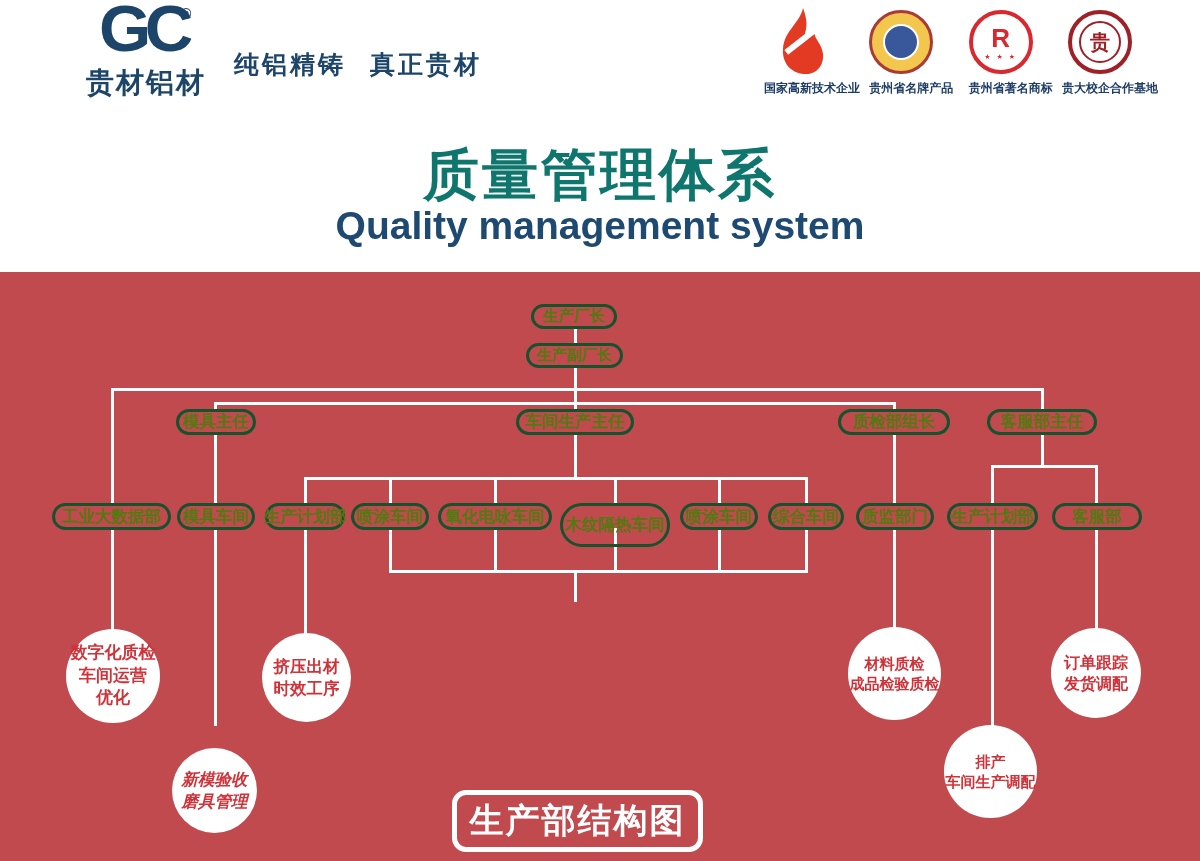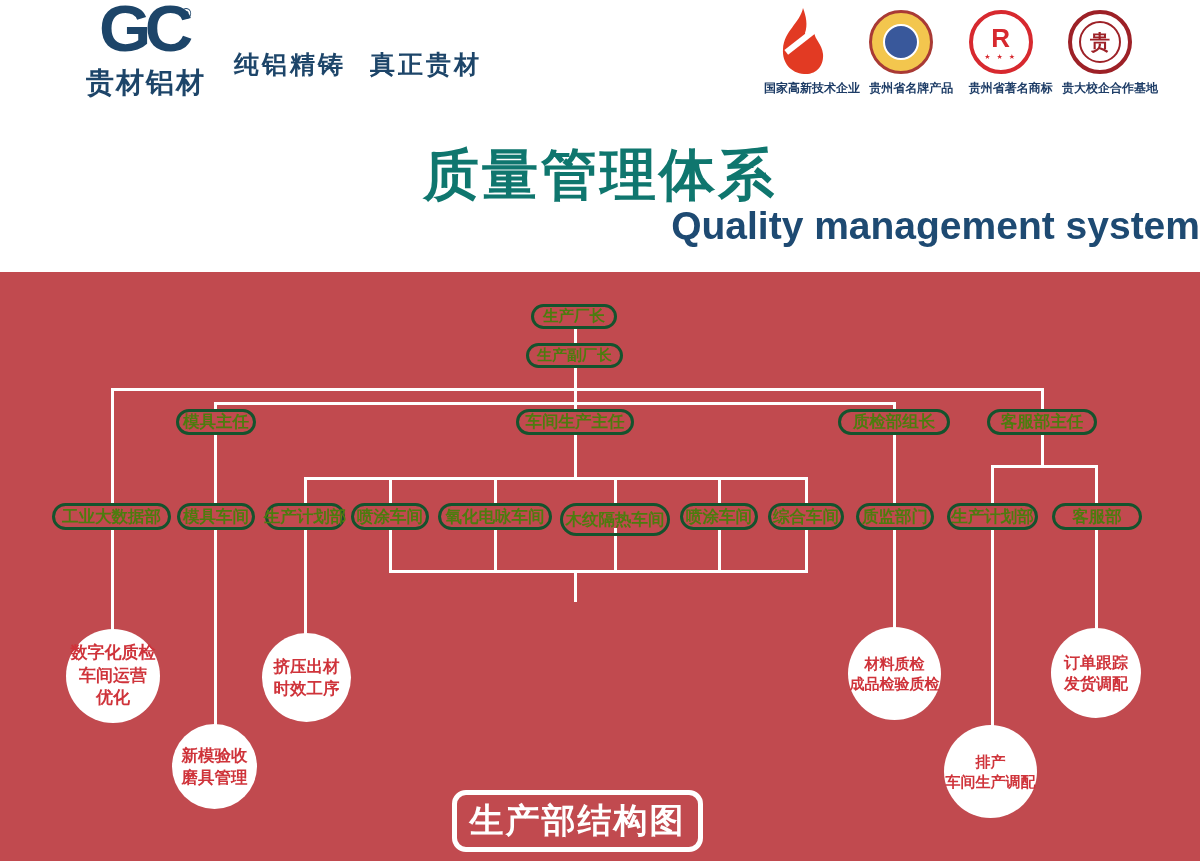--- a/index.html
+++ b/index.html
@@ -24,21 +24,21 @@
   .seal2-inner{width:32px;height:32px;border-radius:50%;background:#39589b;border:2px solid #ffffff;}
   .seal3{width:64px;height:64px;border:4px solid #d7292f;background:#fff;flex-direction:column;}
   .seal3-r{color:#d7292f;font-size:26px;font-weight:bold;line-height:1;}
   .seal3-stars{color:#d7292f;font-size:7px;letter-spacing:2px;line-height:1;margin-top:2px;}
   .seal4{width:64px;height:64px;border:4px solid #9d2127;background:#fff;}
   .seal4-inner{width:38px;height:38px;border:2px solid #9d2127;border-radius:50%;display:flex;
                align-items:center;justify-content:center;color:#9d2127;font-size:20px;font-weight:bold;
                font-family:"Liberation Serif",serif;}
   .main-title{position:absolute;left:0;top:138px;width:1200px;text-align:center;font-size:56px;
               font-weight:bold;color:#0f766e;letter-spacing:3px;}
-  .sub-title{position:absolute;left:0;top:204px;width:1200px;text-align:right;font-size:39px;
+  .sub-title{position:absolute;left:0;top:204px;width:1200px;text-align:center;font-size:39px;
              font-weight:bold;color:#1e4a72;}
 
   
   .pill{position:absolute;box-sizing:border-box;border:3px solid #14532d;border-radius:99px;
         color:#4d7c0f;font-weight:bold;display:flex;align-items:center;justify-content:center;
         white-space:nowrap;font-size:16.5px;}
   .lh,.lv{position:absolute;background:#ffffff;}
   .circle{position:absolute;background:#ffffff;border-radius:50%;color:#cf333a;font-weight:bold;
           display:flex;flex-direction:column;align-items:center;justify-content:center;
           text-align:center;line-height:1.32;font-size:16.5px;}
@@ -140,33 +140,33 @@
   <div class="pill" style="left:176px;top:409px;width:80px;height:26px;">模具主任</div>
   <div class="pill" style="left:516px;top:409px;width:118px;height:26px;">车间生产主任</div>
   <div class="pill" style="left:838px;top:409px;width:112px;height:26px;">质检部组长</div>
   <div class="pill" style="left:987px;top:409px;width:110px;height:26px;">客服部主任</div>
 
   <div class="pill" style="left:52px;top:503px;width:119px;height:27px;">工业大数据部</div>
   <div class="pill" style="left:177px;top:503px;width:78px;height:27px;">模具车间</div>
   <div class="pill" style="left:265px;top:503px;width:80px;height:27px;">生产计划部</div>
   <div class="pill" style="left:351px;top:503px;width:78px;height:27px;">喷涂车间</div>
   <div class="pill" style="left:438px;top:503px;width:114px;height:27px;">氧化电咏车间</div>
-  <div class="pill" style="left:560px;top:503px;width:110px;height:33px;">木纹隔热车间</div>
+  <div class="pill" style="left:560px;top:503px;width:110px;height:44px;">木纹隔热车间</div>
   <div class="pill" style="left:680px;top:503px;width:78px;height:27px;">喷涂车间</div>
   <div class="pill" style="left:768px;top:503px;width:76px;height:27px;">综合车间</div>
   <div class="pill" style="left:856px;top:503px;width:78px;height:27px;">质监部门</div>
   <div class="pill" style="left:947px;top:503px;width:91px;height:27px;">生产计划部</div>
   <div class="pill" style="left:1052px;top:503px;width:90px;height:27px;">客服部</div>
 
   <div class="circle" style="left:66px;top:629px;width:94px;height:94px;font-size:17px;">
     <span>数字化质检</span>
     <span>车间运营</span>
     <span>优化</span>
   </div>
-  <div class="circle" style="left:172px;top:724px;width:85px;height:85px;">
+  <div class="circle" style="left:172px;top:748px;width:85px;height:85px;font-style:italic;">
     <span>新模验收</span>
     <span>磨具管理</span>
   </div>
   <div class="circle" style="left:262px;top:633px;width:89px;height:89px;">
     <span>挤压出材</span>
     <span>时效工序</span>
   </div>
   <div class="circle" style="left:848px;top:627px;width:93px;height:93px;font-size:15px;">
     <span>材料质检</span>
     <span>成品检验质检</span>

